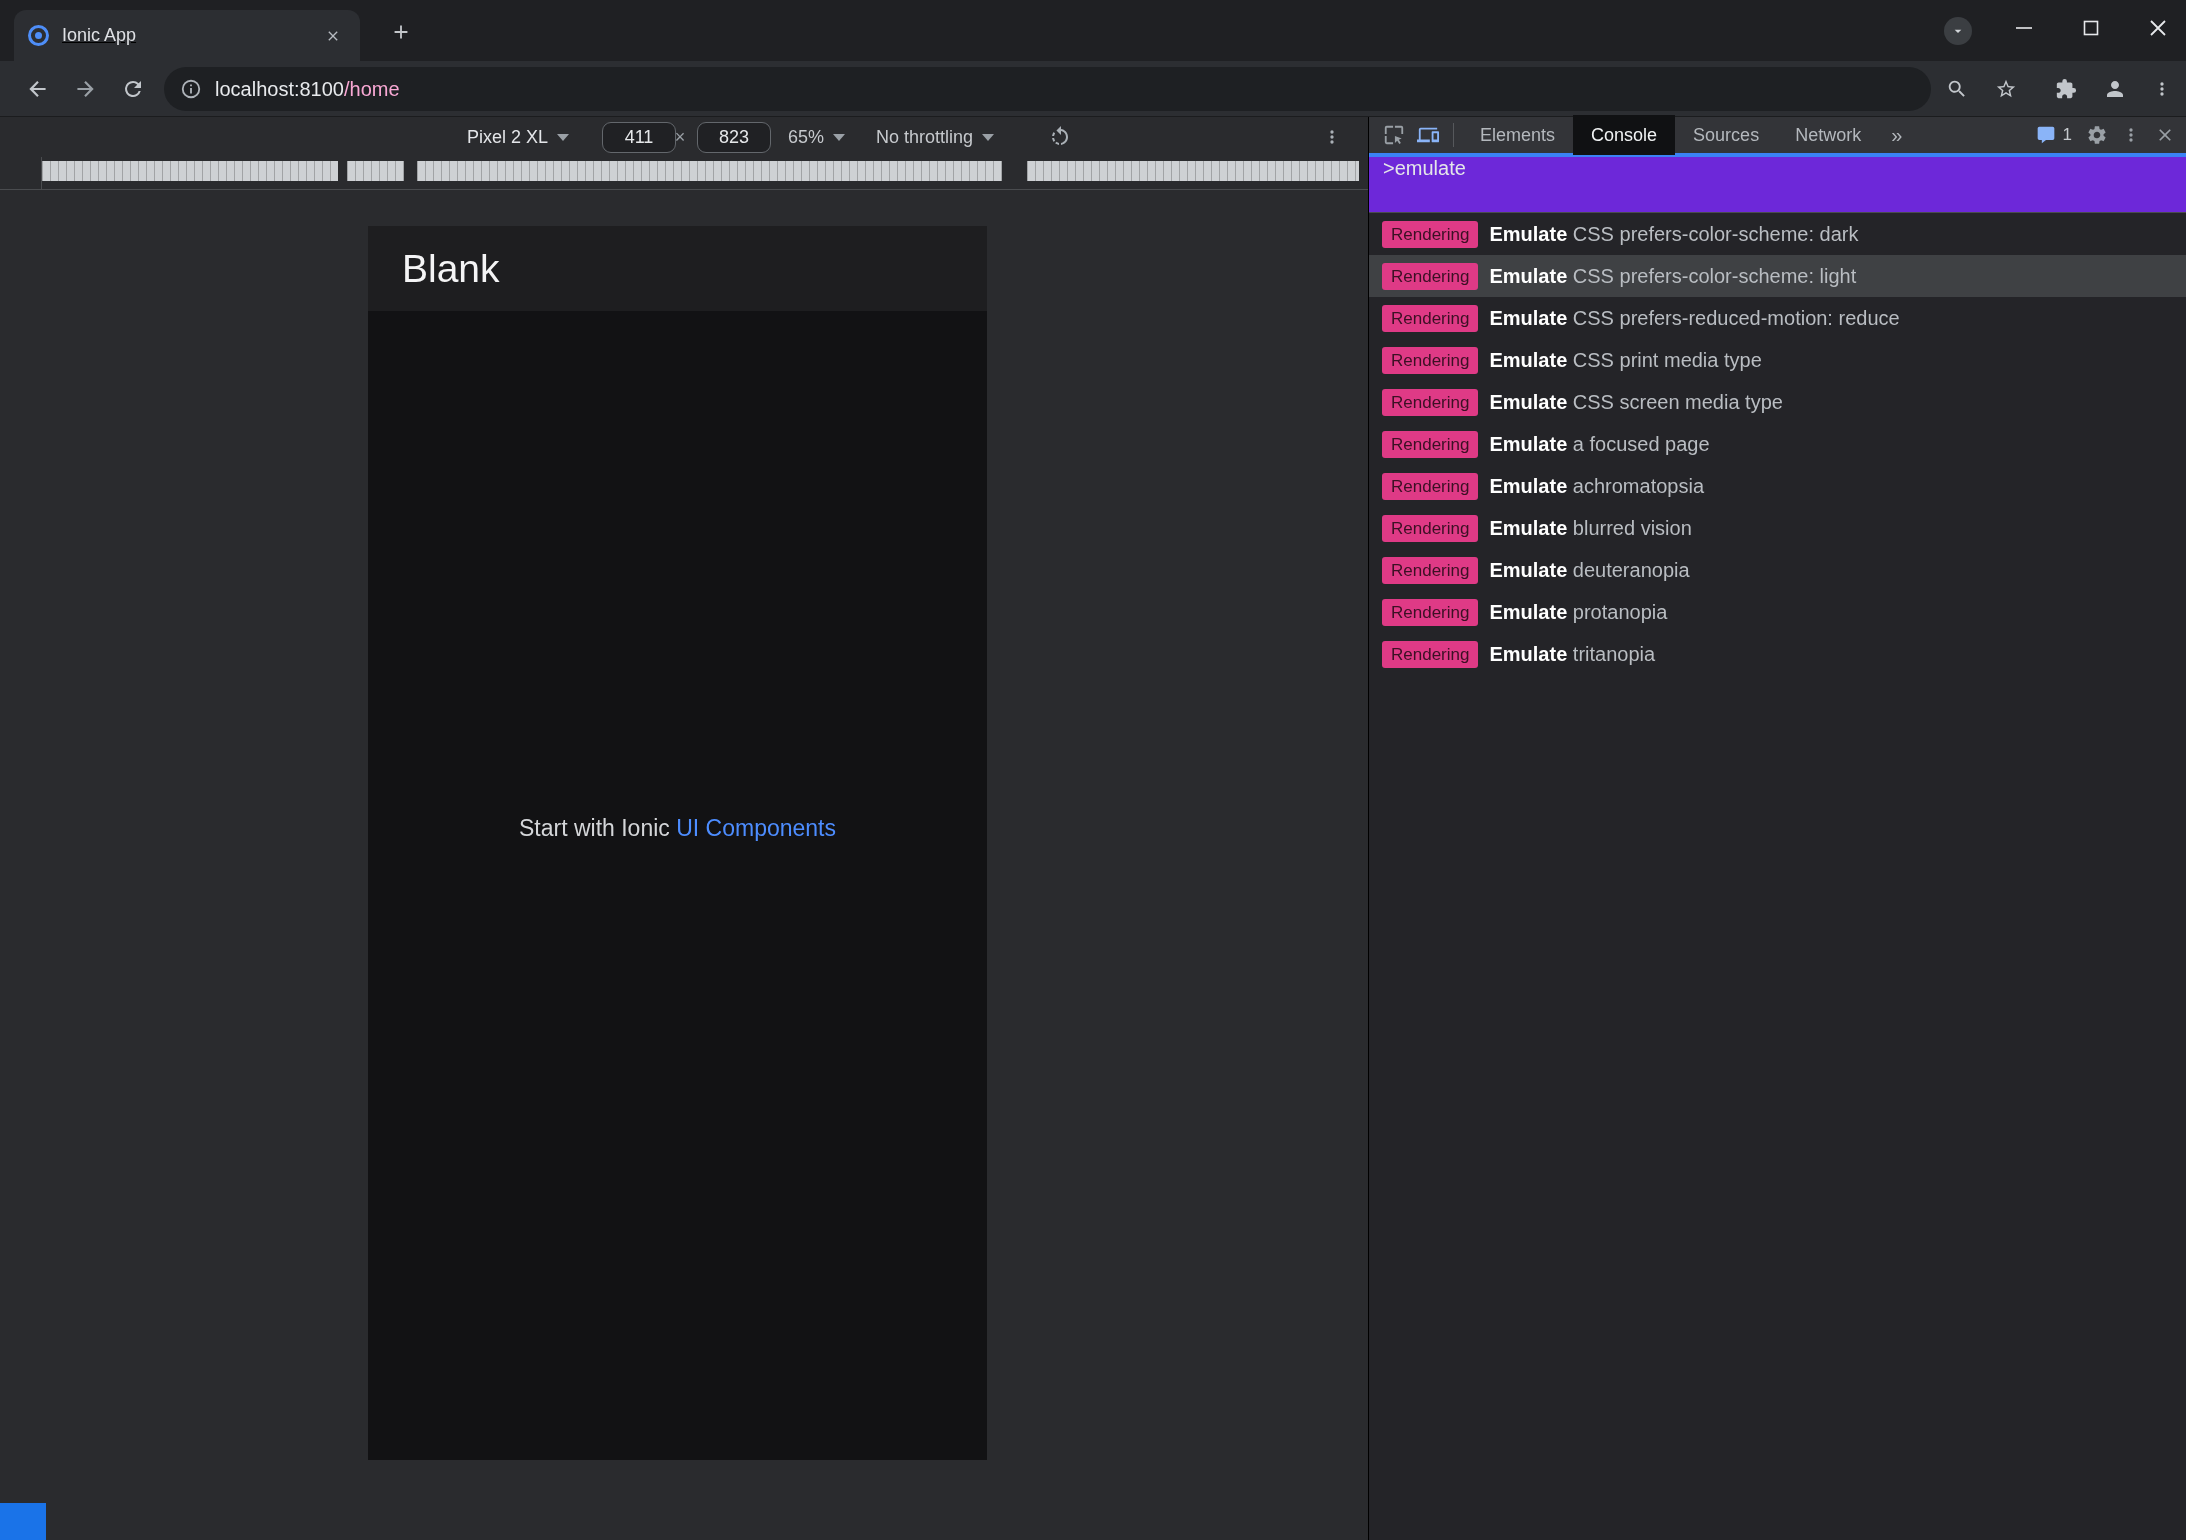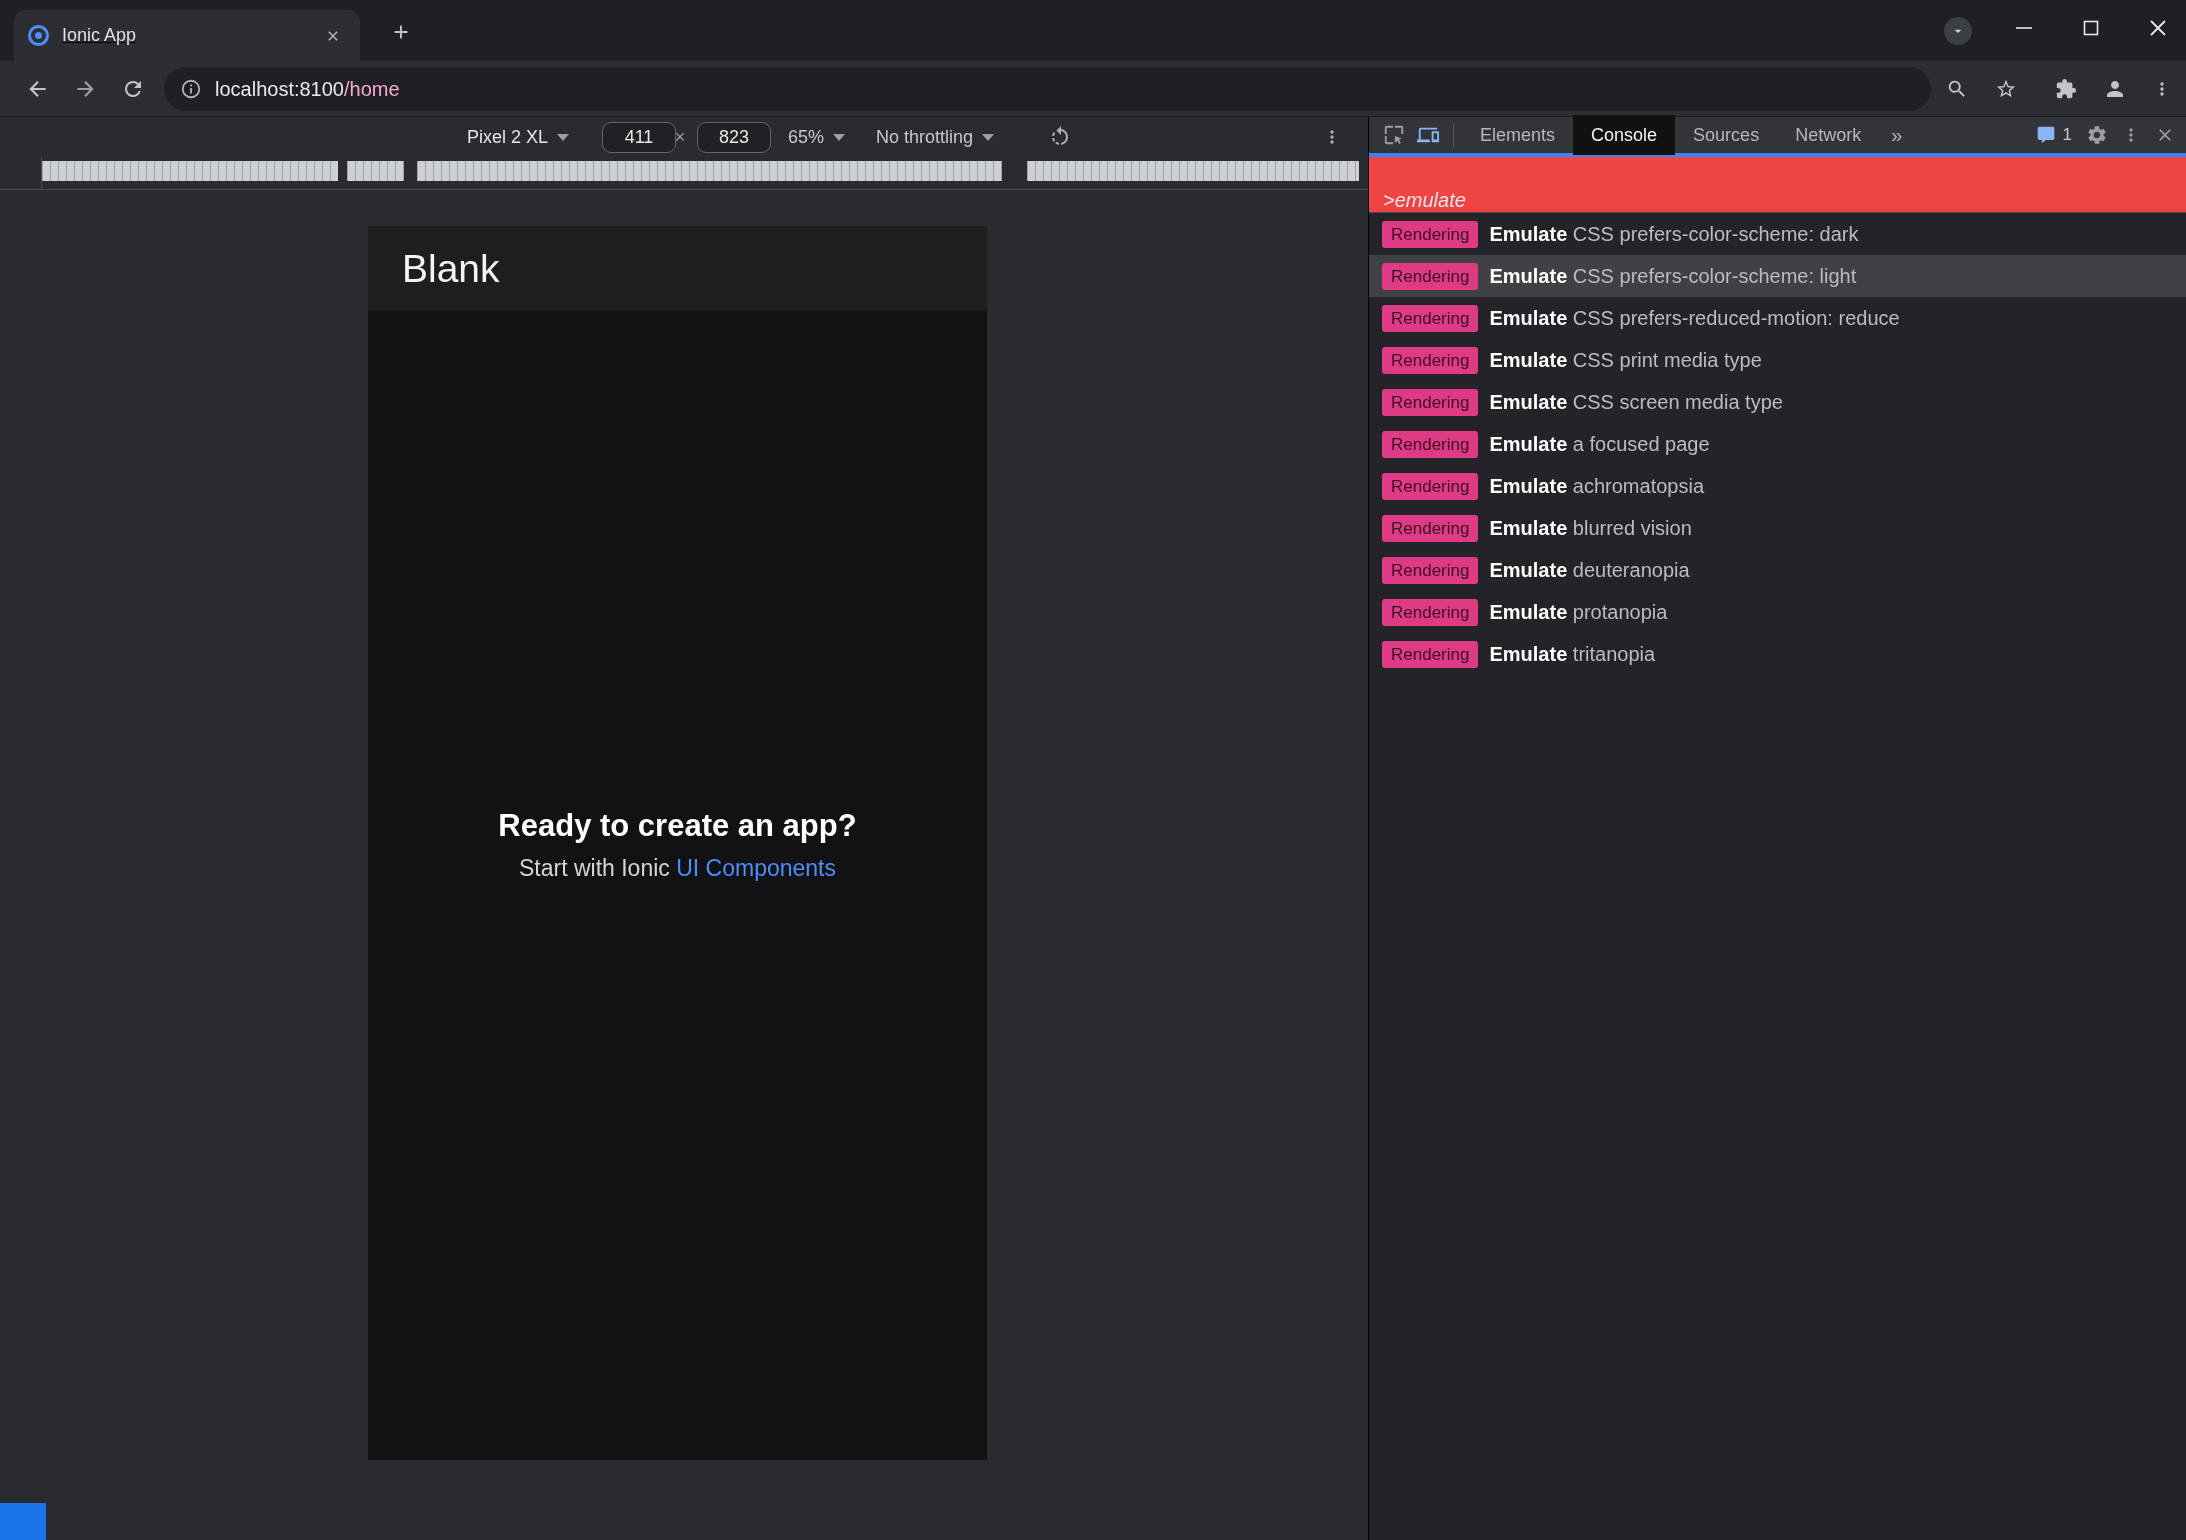--- a/index.html
+++ b/index.html
@@ -84,22 +84,22 @@
   .icon-btn{width:34px;height:34px;display:flex;align-items:center;justify-content:center;color:#9aa0a6;flex:none;}
   .icon-btn.active-blue{color:#8ab4f8;}
   .vdiv{width:1px;height:24px;background:#56585c;margin:0 8px;flex:none;}
   .panel-tab{padding:0 18px;height:40px;display:flex;align-items:center;font-size:18px;color:#b4b8bd;flex:none;white-space:nowrap;}
   .panel-tab.active{background:#101113;color:#f1f3f4;}
   .panel-tab.more{padding:0 12px;font-size:20px;}
   .dt-spacer{flex:1;}
   .issues{display:flex;align-items:center;gap:7px;padding:0 8px;color:#c6cace;font-size:17px;flex:none;}
   .issues .bubble{color:#8ab4f8;}
 
-  .cmd-input{height:55px;display:flex;align-items:flex-end;padding-left:14px;font-size:20px;color:#e4e6e9;
-             border-bottom:1px solid #4a4b4e;background:#ef4444;font-style:italic;}
+  .cmd-input{height:55px;display:flex;align-items:flex-start;padding-left:14px;font-size:20px;color:#e4e6e9;
+             border-bottom:1px solid #4a4b4e;background:#6d28d9;}
   .cmd-list{}
   .cmd-row{height:42px;display:flex;align-items:center;padding-left:13px;}
   .cmd-row.selected{background:#3f4144;}
   .badge{background:#df3a86;color:#3c1024;font-size:17px;line-height:17px;padding:5px 9px;border-radius:3px;margin-right:11px;flex:none;}
   .cmd-text{font-size:20px;color:#b9bdc2;white-space:pre;}
   .cmd-text .match{color:#ffffff;font-weight:700;}
 </style>
 </head>
 <body>
 
@@ -233,21 +233,20 @@
       <div class="ruler-seg seg3"></div>
       <div class="ruler-seg seg4"></div>
     </div>
 
     <div class="device">
       <div class="app-header">
         <span class="app-title">Blank</span>
       </div>
       <div class="app-content">
         <div class="app-center">
-          <div class="app-heading">Ready to create an app?</div>
           <div class="app-sub">
             <span>Start with Ionic</span>
             <a>UI Components</a>
           </div>
         </div>
       </div>
     </div>
 
     <div class="corner-blue"></div>
   </div>

